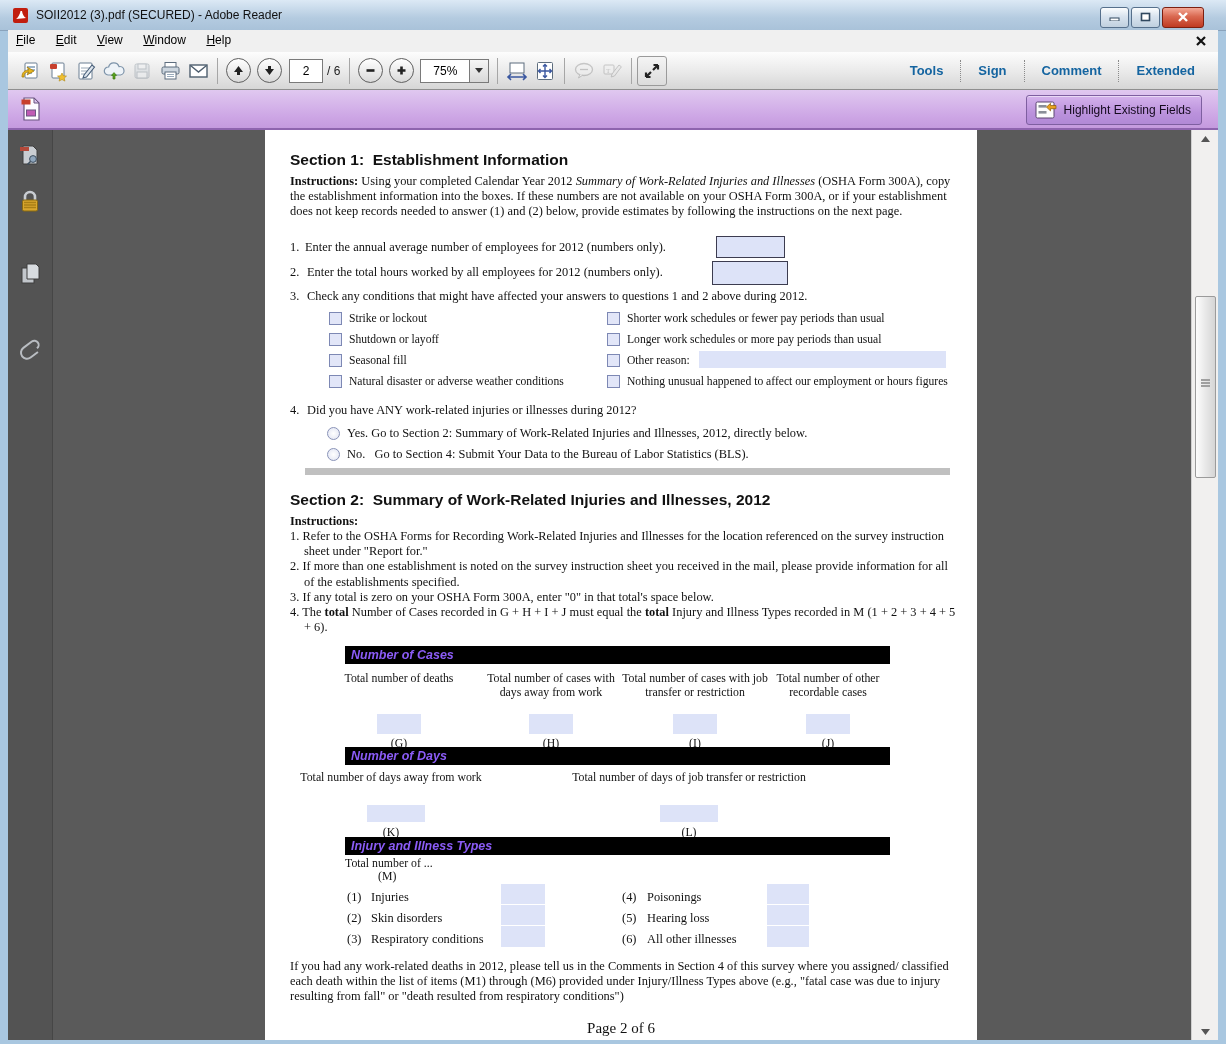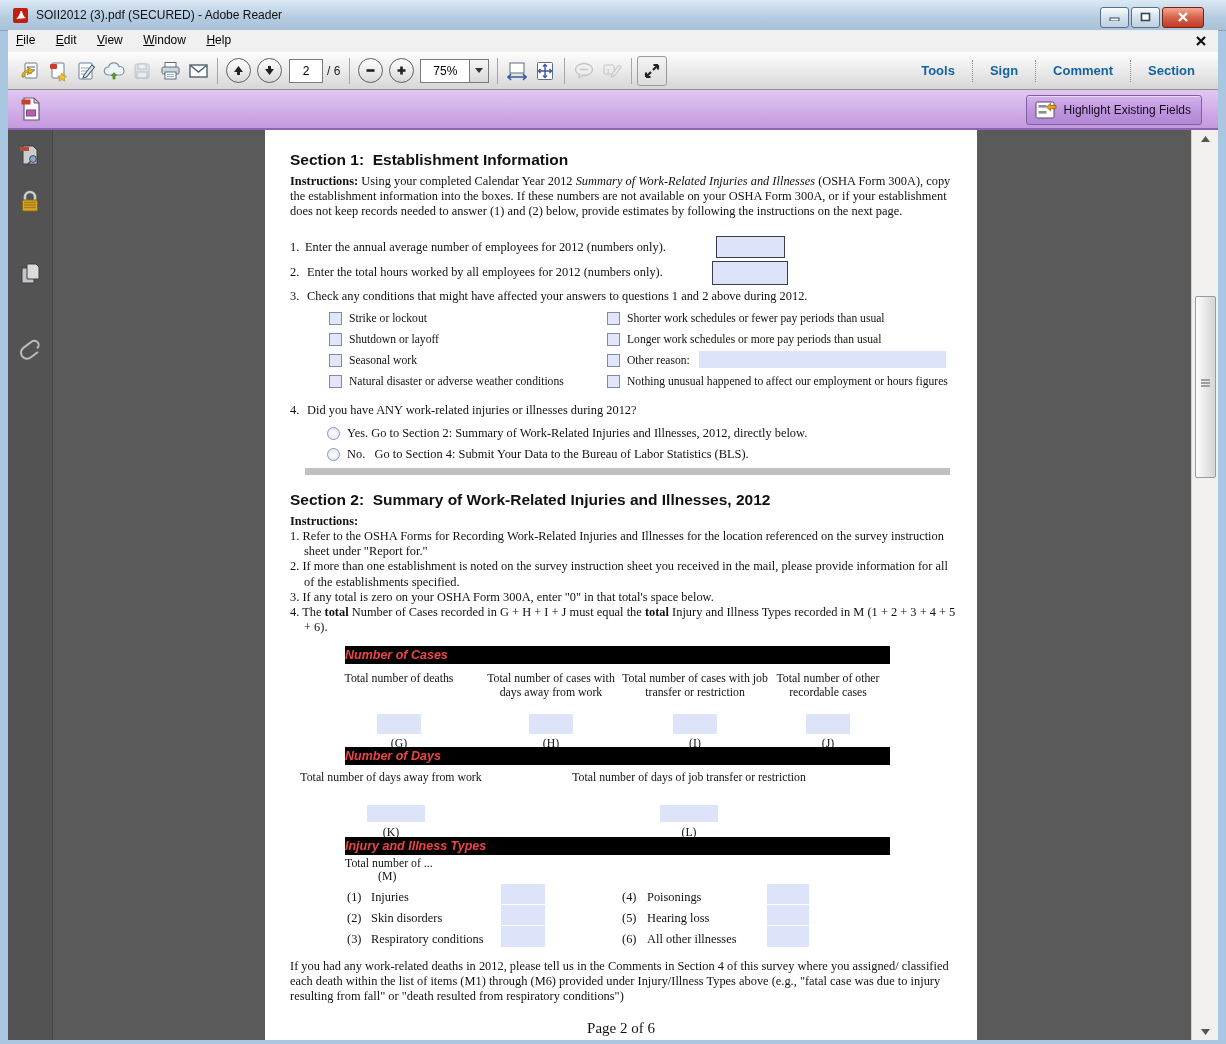--- a/index.html
+++ b/index.html
@@ -75,22 +75,22 @@
   .body-ser{font-size:12.4px;line-height:15.2px;font-family:"Liberation Serif",serif;}
   .b{font-weight:bold;}
   .i{font-style:italic;}
   .field{background:#dde3f8;}
   .field-bordered{background:#dde3f8;border:1px solid #3c3c50;}
   .cb{width:11px;height:11px;background:#e2e6f8;border:1px solid #7d88b4;}
   .radio{width:11px;height:11px;border-radius:50%;border:1px solid #8a93b8;
     background:radial-gradient(#ffffff,#dfe3f2);}
   .qnum{font-size:12.4px;font-family:"Liberation Serif",serif;}
   .cb-label{font-size:11.6px;font-family:"Liberation Serif",serif;}
-  .blackbar{background:#000;color:#ef4444;height:18px;line-height:18px;
-    font-size:12.5px;font-weight:bold;font-style:italic;padding-left:0;
+  .blackbar{background:#000;color:#8b5cf6;height:18px;line-height:18px;
+    font-size:12.5px;font-weight:bold;font-style:italic;padding-left:6px;
     font-family:"Liberation Sans",sans-serif;box-sizing:border-box;}
   .tbl-hdr{font-size:11.8px;line-height:14px;text-align:center;font-family:"Liberation Serif",serif;}
   .tbl-letter{font-size:11.8px;text-align:center;font-family:"Liberation Serif",serif;}
   .divider{background:#c0c0c0;}
   .instr-item{font-size:12.4px;line-height:15.2px;font-family:"Liberation Serif",serif;
     padding-left:14px;text-indent:-14px;}
   .opt-label{white-space:pre-wrap;}
 </style>
 </head>
 <body>
@@ -253,21 +253,21 @@
   <div class="tbtn" style="border:1px solid #9a9a9a;background:linear-gradient(#f4f4f4,#dcdcdc);">
     <svg width="18" height="18" viewBox="0 0 18 18">
         <path d="M3 15 L8 10 M3 15 v-4.5 M3 15 h4.5 M15 3 L10 8 M15 3 v4.5 M15 3 h-4.5" stroke="#222" stroke-width="2.2"></path>
       </svg>
   </div>
 
   <div class="tb-links">
     <span class="tb-link">Tools</span>
     <span class="tb-link">Sign</span>
     <span class="tb-link">Comment</span>
-    <span class="tb-link">Section</span>
+    <span class="tb-link">Extended</span>
   </div>
 </div>
 
 <div class="abs formbar">
   <svg style="margin-left:12px;" width="22" height="26" viewBox="0 0 22 26">
     <path d="M4 2 h10 l5 5 v17 H4z" fill="#fdfbff" stroke="#6b5580" stroke-width="1.2"></path>
     <path d="M14 2 l5 5 h-5z" fill="#d8c2ea" stroke="#6b5580" stroke-width="1"></path>
     <rect x="1.5" y="3.5" width="9" height="5" fill="#c7402e"></rect>
     <rect x="6.5" y="14" width="9" height="6" fill="#c05ab4" stroke="#6b5580"></rect>
   </svg>
@@ -328,21 +328,21 @@
       <div class="abs field-bordered" style="left:447px;top:131px;width:74px;height:22px;"></div>
 
       <div class="abs qnum" style="left:25px;top:159px;">3.</div>
       <div class="abs qnum" style="left:42px;top:159px;">Check any conditions that might have affected your answers to questions 1 and 2 above during 2012.</div>
 
       <div class="abs cb" style="left:64px;top:182px;"></div>
       <div class="abs cb-label" style="left:84px;top:182px;">Strike or lockout</div>
       <div class="abs cb" style="left:64px;top:203px;"></div>
       <div class="abs cb-label" style="left:84px;top:203px;">Shutdown or layoff</div>
       <div class="abs cb" style="left:64px;top:224px;"></div>
-      <div class="abs cb-label" style="left:84px;top:224px;">Seasonal work</div>
+      <div class="abs cb-label" style="left:84px;top:224px;">Seasonal fill</div>
       <div class="abs cb" style="left:64px;top:245px;"></div>
       <div class="abs cb-label" style="left:84px;top:245px;">Natural disaster or adverse weather conditions</div>
 
       <div class="abs cb" style="left:342px;top:182px;"></div>
       <div class="abs cb-label" style="left:362px;top:182px;">Shorter work schedules or fewer pay periods than usual</div>
       <div class="abs cb" style="left:342px;top:203px;"></div>
       <div class="abs cb-label" style="left:362px;top:203px;">Longer work schedules or more pay periods than usual</div>
       <div class="abs cb" style="left:342px;top:224px;"></div>
       <div class="abs cb-label" style="left:362px;top:224px;">Other reason:</div>
       <div class="abs field" style="left:434px;top:221px;width:247px;height:17px;"></div>

